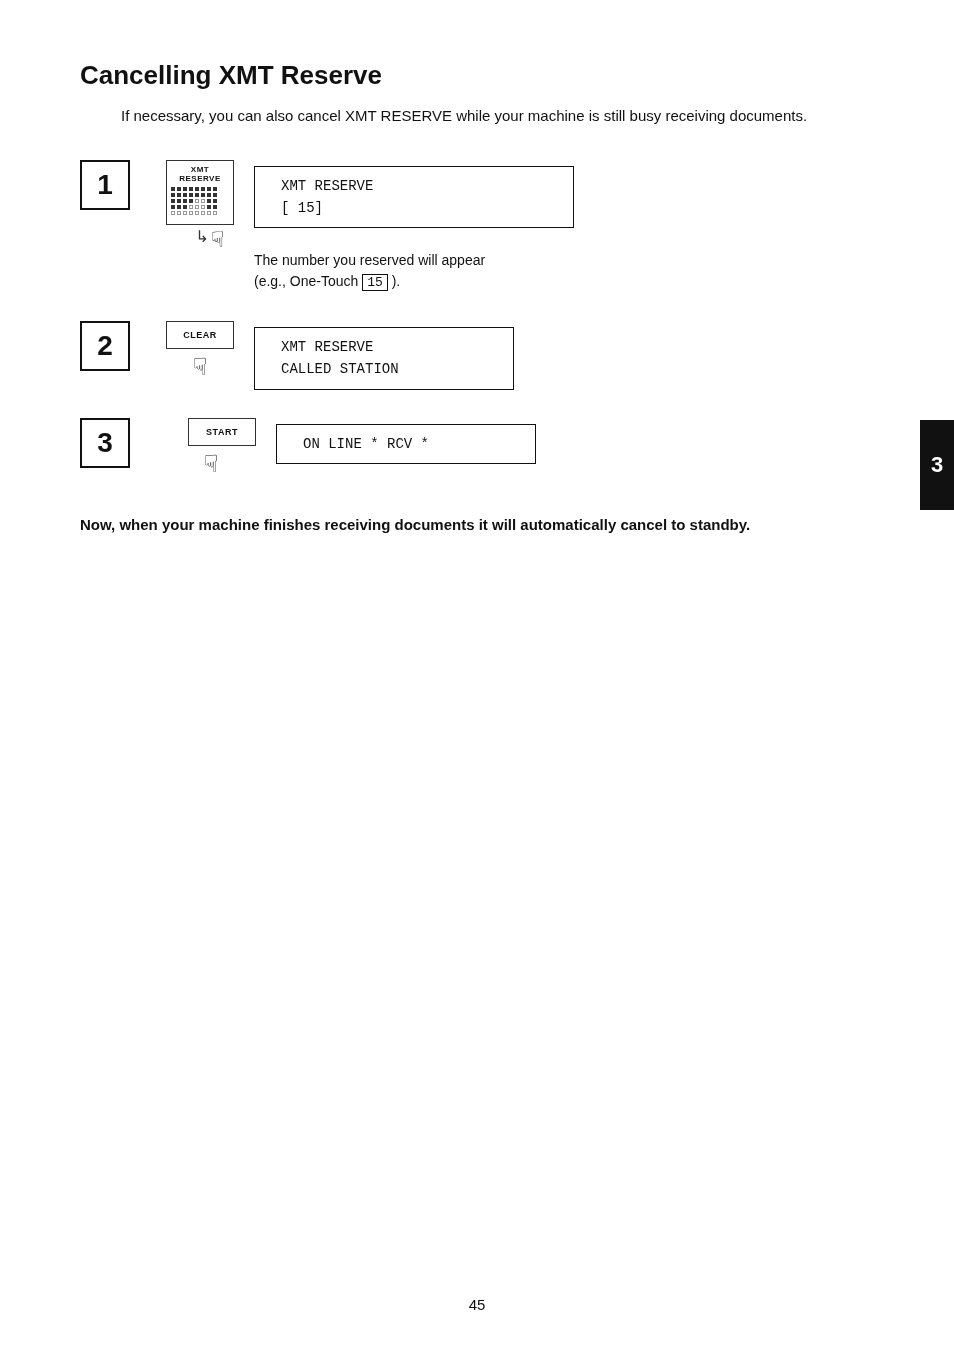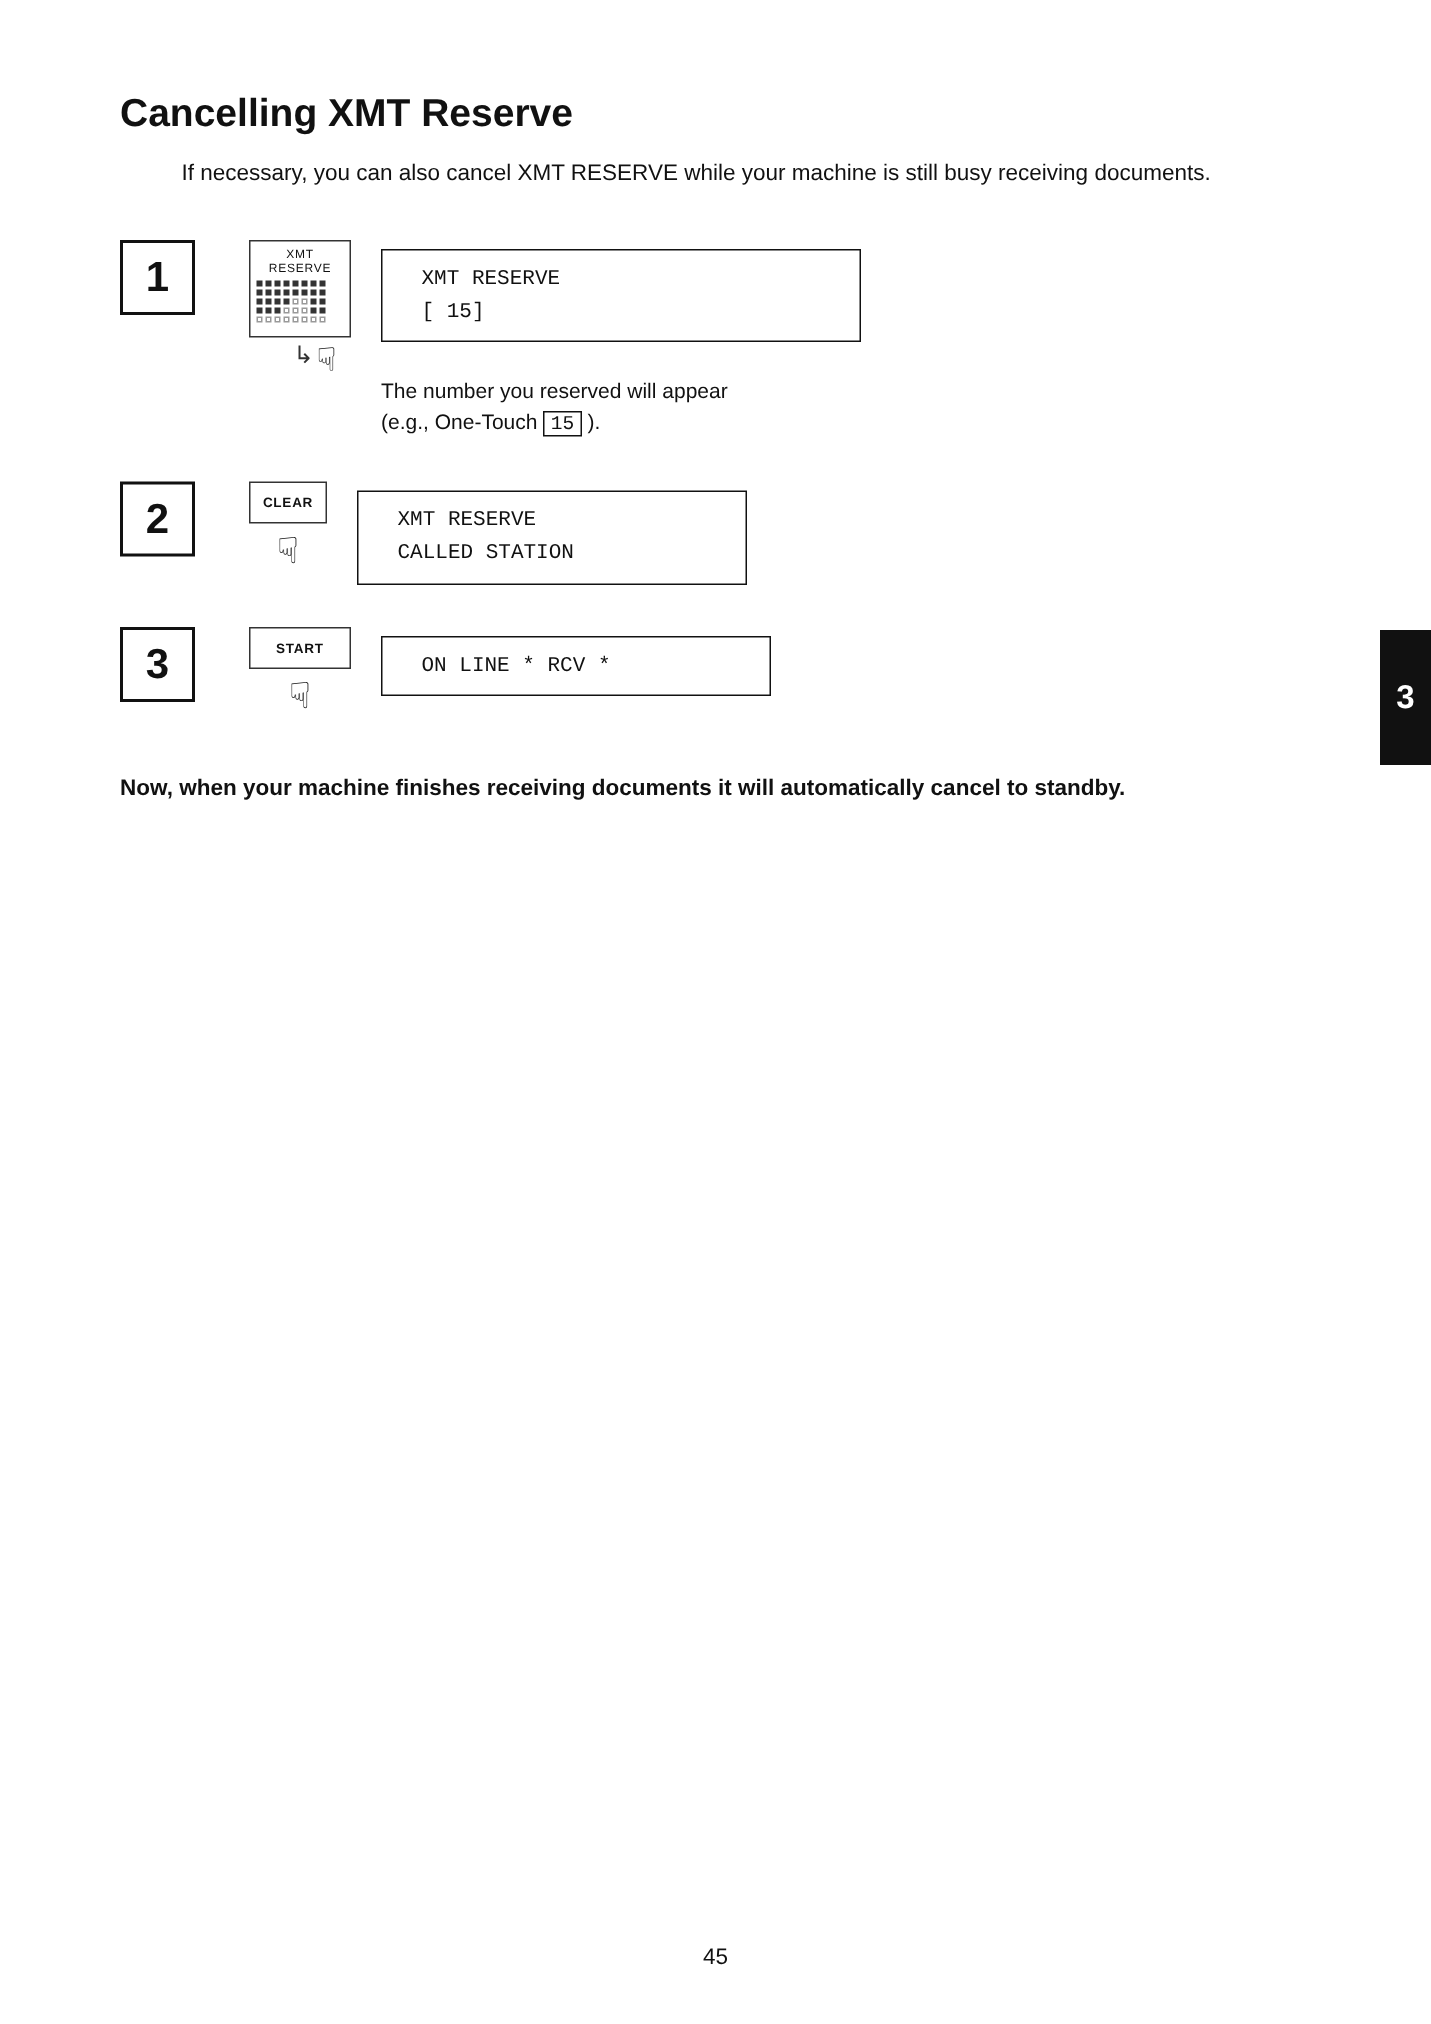--- a/index.html
+++ b/index.html
@@ -82,41 +82,41 @@
       padding: 4px;
       font-family: Arial, sans-serif;
       font-size: 8px;
       font-weight: bold;
       text-align: center;
       position: relative;
     }
 
     .xmt-reserve-key .key-label {
       font-size: 8px;
-      font-weight: normal;
+      font-weight: bold;
       letter-spacing: 0.5px;
     }
 
     .grid-dots {
       display: grid;
       grid-template-columns: repeat(8, 5px);
       grid-template-rows: repeat(5, 5px);
       gap: 1px;
       margin: 4px auto;
     }
 
     .grid-dot {
       width: 4px;
       height: 4px;
       background: #333;
       border-radius: 0;
     }
 
     .clear-key {
-      width: 52px;
+      width: 68px;
       height: 28px;
       border: 1.5px solid #333;
       background: #fff;
       font-family: Arial, sans-serif;
       font-size: 9px;
       font-weight: bold;
       text-align: center;
       display: flex;
       align-items: center;
       justify-content: center;
@@ -129,20 +129,21 @@
       border: 1.5px solid #333;
       background: #fff;
       font-family: Arial, sans-serif;
       font-size: 9px;
       font-weight: bold;
       text-align: center;
       display: flex;
       align-items: center;
       justify-content: center;
       letter-spacing: 0.5px;
+      margin-left: 22px;
     }
 
     .outro-text {
       font-size: 15px;
       line-height: 1.5;
       margin-top: 20px;
       font-family: Arial, sans-serif;
       font-weight: bold;
     }
 

